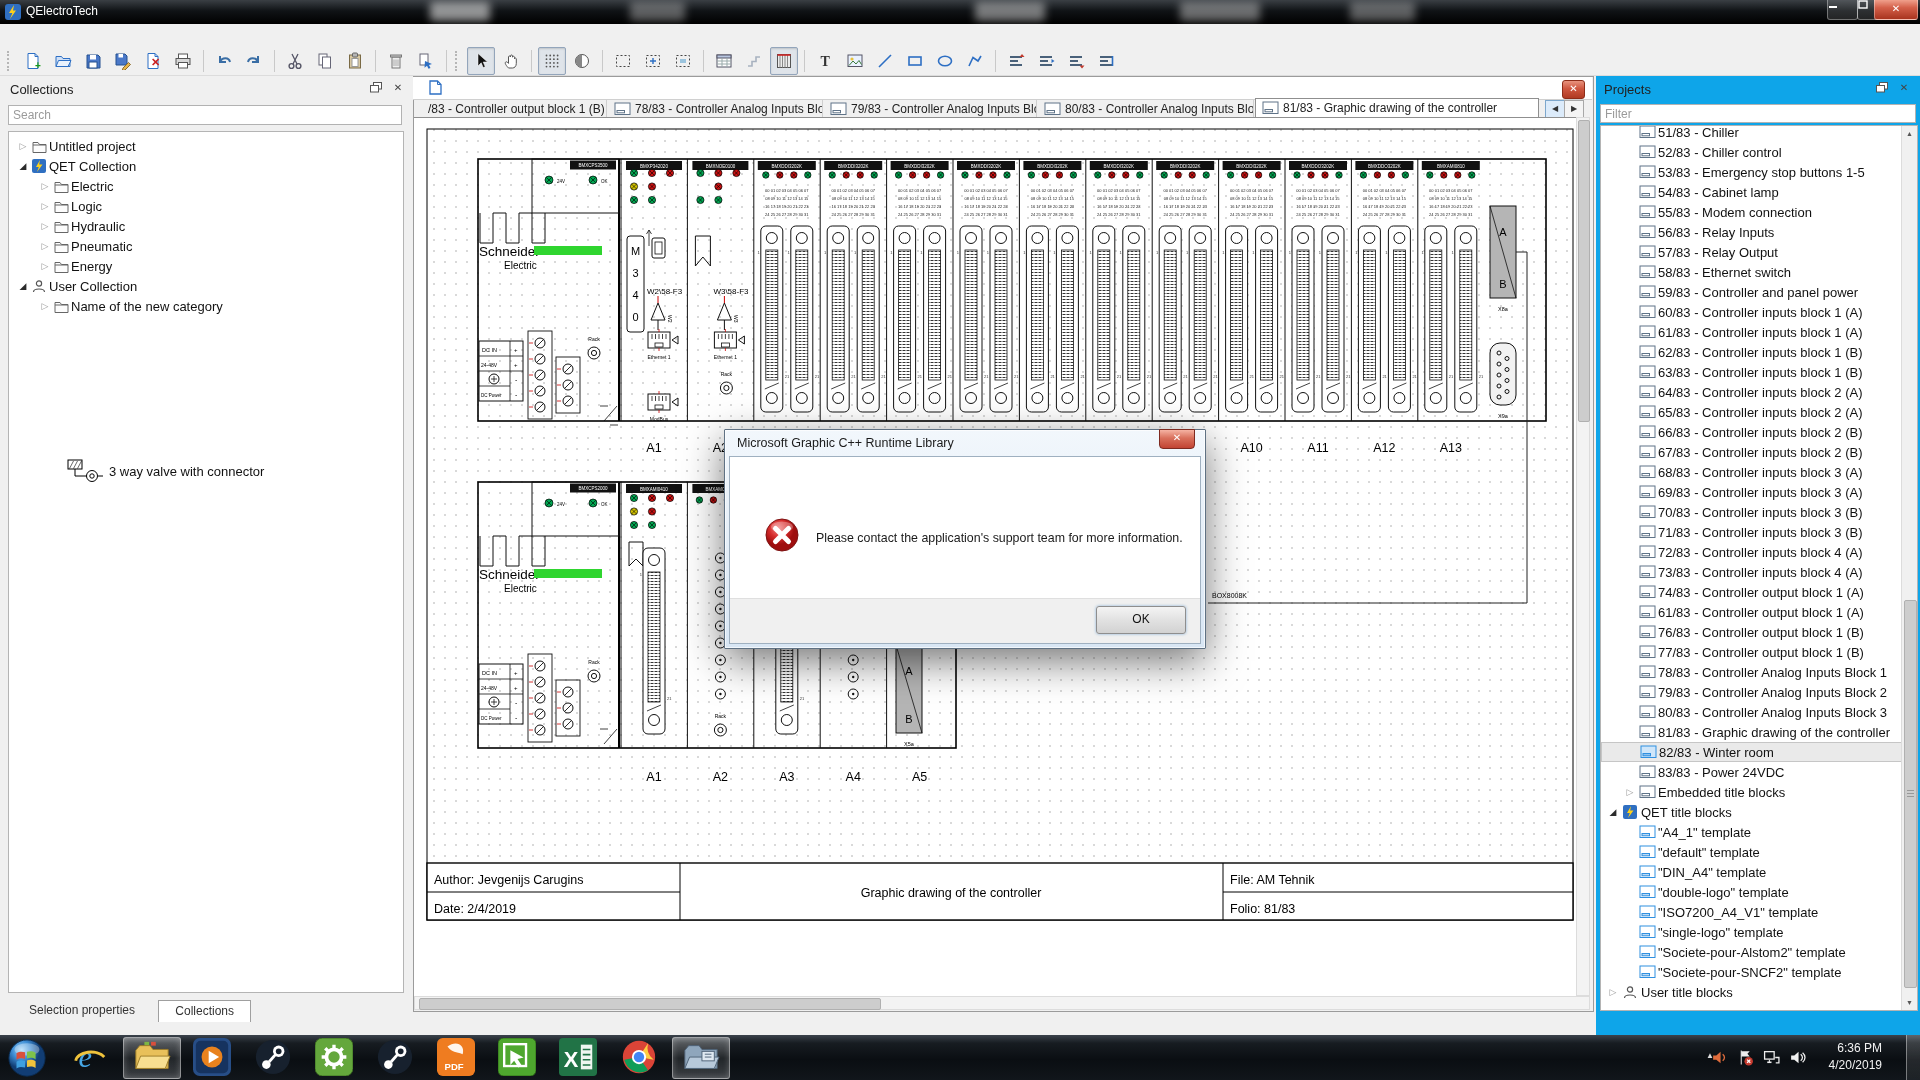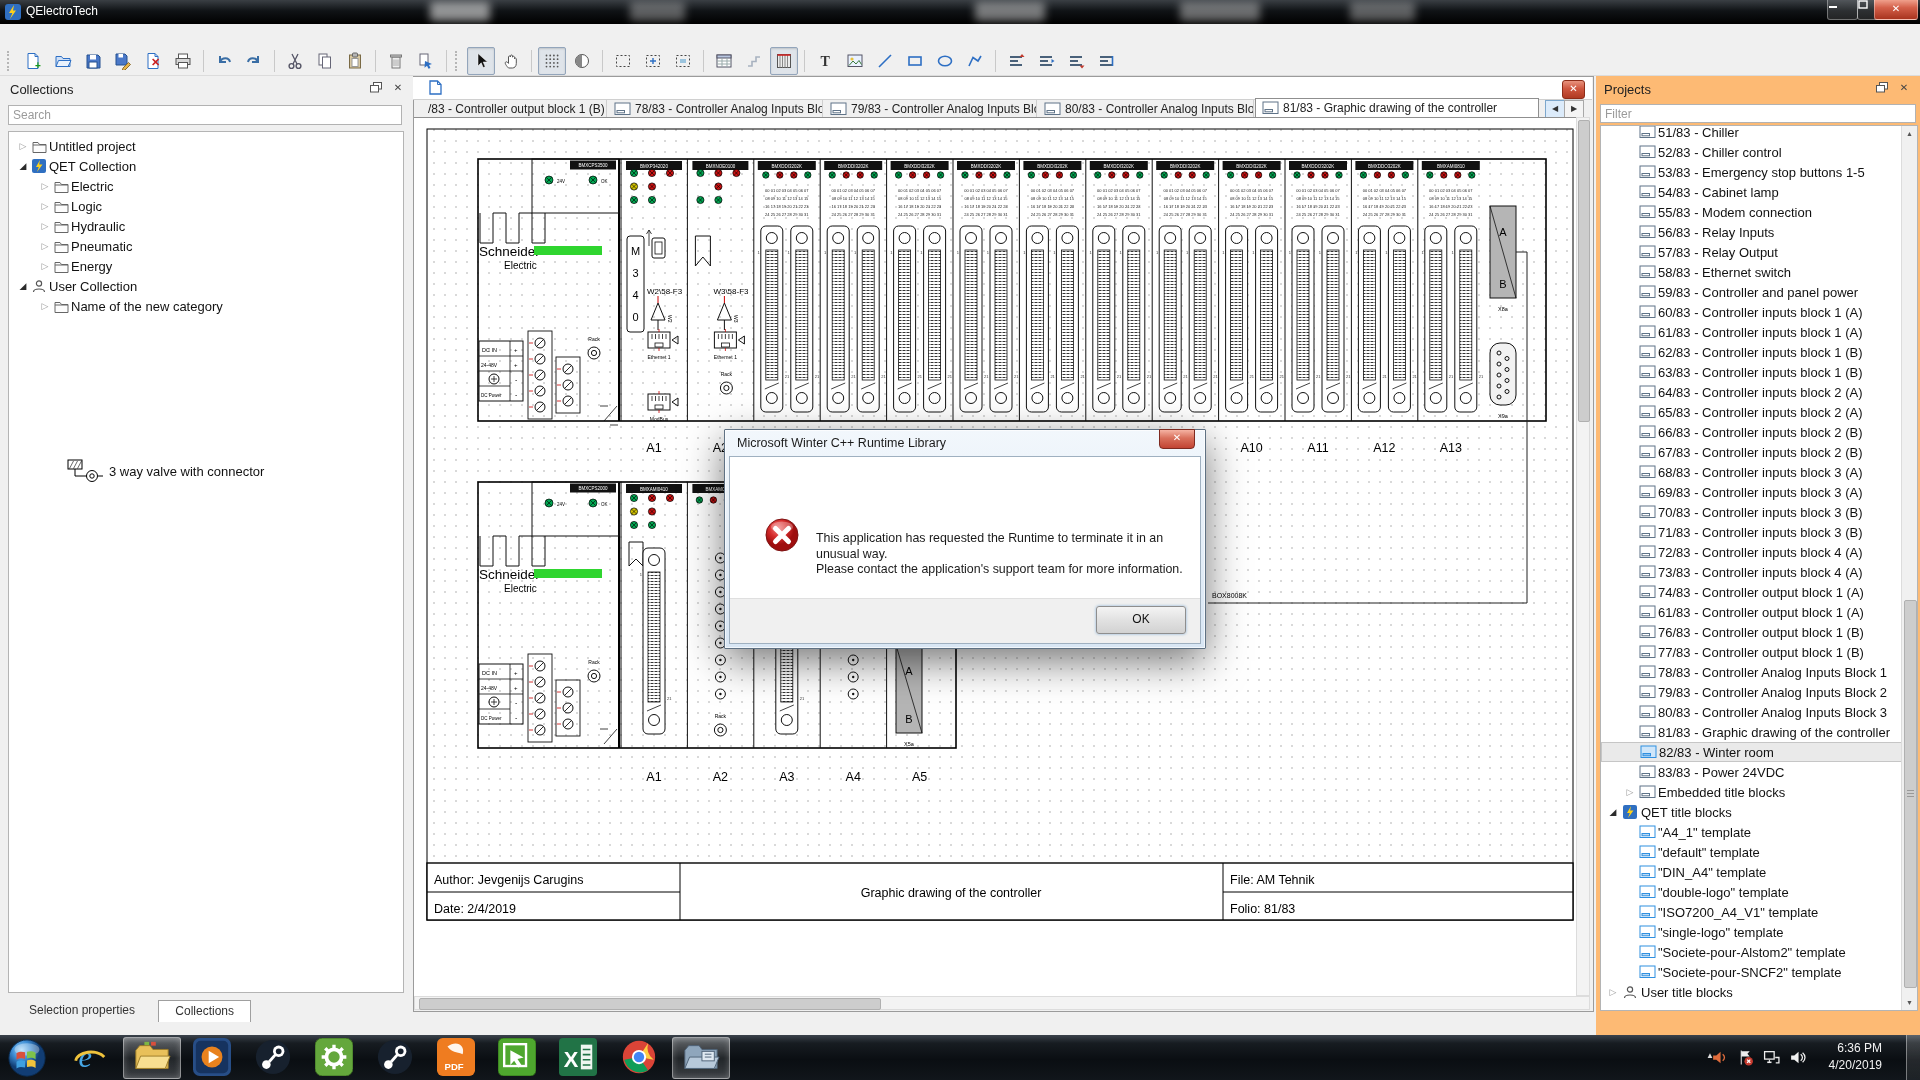--- a/index.html
+++ b/index.html
@@ -1164,21 +1164,21 @@
       </svg>
     </div>
 
   <div class="scroll-track" style="left:1576px;top:117px;width:14px;height:879px;">
     <div class="scroll-thumb" style="left:1px;top:2px;width:10px;height:300px;"></div>
   </div>
   <div class="scroll-track" style="left:414px;top:996px;width:1176px;height:14px;">
     <div class="scroll-thumb" style="left:4px;top:1px;width:460px;height:10px;"></div>
   </div>
 
-  <div class="abs" style="left:1596px;top:76px;width:324px;height:959px;background:#fdba74;">
+  <div class="abs" style="left:1596px;top:76px;width:324px;height:959px;background:#0ea5e9;">
     <span class="panel-title abs" style="left:8px;top:6px;">Projects</span>
     <div class="dockbtn" style="left:280px;top:6px;">
         <svg width="12" height="11">
           <rect x="3.5" y="0.5" width="8" height="6.5" fill="#fff" stroke="#555"></rect>
           <rect x="0.5" y="3.5" width="8" height="6.5" fill="#fff" stroke="#555"></rect>
         </svg>
       </div>
     <div class="dockbtn" style="left:300px;top:5px;">✕</div>
     <input class="tinput" style="left: 4px; top: 28px; width: 316px; height: 19px;" placeholder="Filter">
     <div class="listbox" style="left:4px;top:49px;width:316px;height:884px;" id="proj-list">
@@ -1626,39 +1626,38 @@
           <div style="position: absolute; top: 0px; left: 0px; width: 15px; height: 15px; font-size: 7px; color: rgb(85, 85, 85); text-align: center; line-height: 15px;">▲</div>
           <div style="position: absolute; bottom: 0px; left: 0px; width: 15px; height: 15px; font-size: 7px; color: rgb(85, 85, 85); text-align: center; line-height: 15px;">▼</div>
           <div class="scroll-thumb" style="left: 2px; top: 474px; width: 11px; height: 386px;">
             <div style="position: absolute; left: 2px; top: 189px; width: 7px; height: 1px; background: rgb(153, 153, 153); box-shadow: rgb(153, 153, 153) 0px 3px 0px, rgb(153, 153, 153) 0px 6px 0px;"></div>
           </div>
         </div>
       </div>
   </div>
 
   <div id="dialog" class="abs">
-    <div id="dlg-title">Microsoft Winter C++ Runtime Library</div>
+    <div id="dlg-title">Microsoft Graphic C++ Runtime Library</div>
     <div id="dlg-close">✕</div>
     <div id="dlg-client">
       <span class="abs" style="left:34px;top:60px;">
         <svg width="36" height="36" viewBox="0 0 36 36">
           <defs>
               <radialGradient id="errg" cx="38%" cy="30%">
                 <stop offset="0" stop-color="#f08080"></stop>
                 <stop offset=".55" stop-color="#d62c2c"></stop>
                 <stop offset="1" stop-color="#9e0e0e"></stop>
               </radialGradient>
             </defs>
           <circle cx="18" cy="18" r="16" fill="url(#errg)" stroke="#7e1414"></circle>
           <ellipse cx="18" cy="10" rx="11" ry="5.5" fill="#fff" opacity=".3"></ellipse>
           <path d="M11.5 11.5l13 13M24.5 11.5l-13 13" stroke="#fff" stroke-width="5" stroke-linecap="round"></path>
         </svg>
       </span>
       <div id="dlg-msg">
-        <div>This application has requested the Runtime to terminate it in an unusual way.</div>
         <div>Please contact the application's support team for more information.</div>
       </div>
       <div id="dlg-band">
         <div id="dlg-ok">OK</div>
       </div>
     </div>
   </div>
 
   <div id="taskbar" class="abs">
     <div class="abs" style="left:6px;top:2px;">

